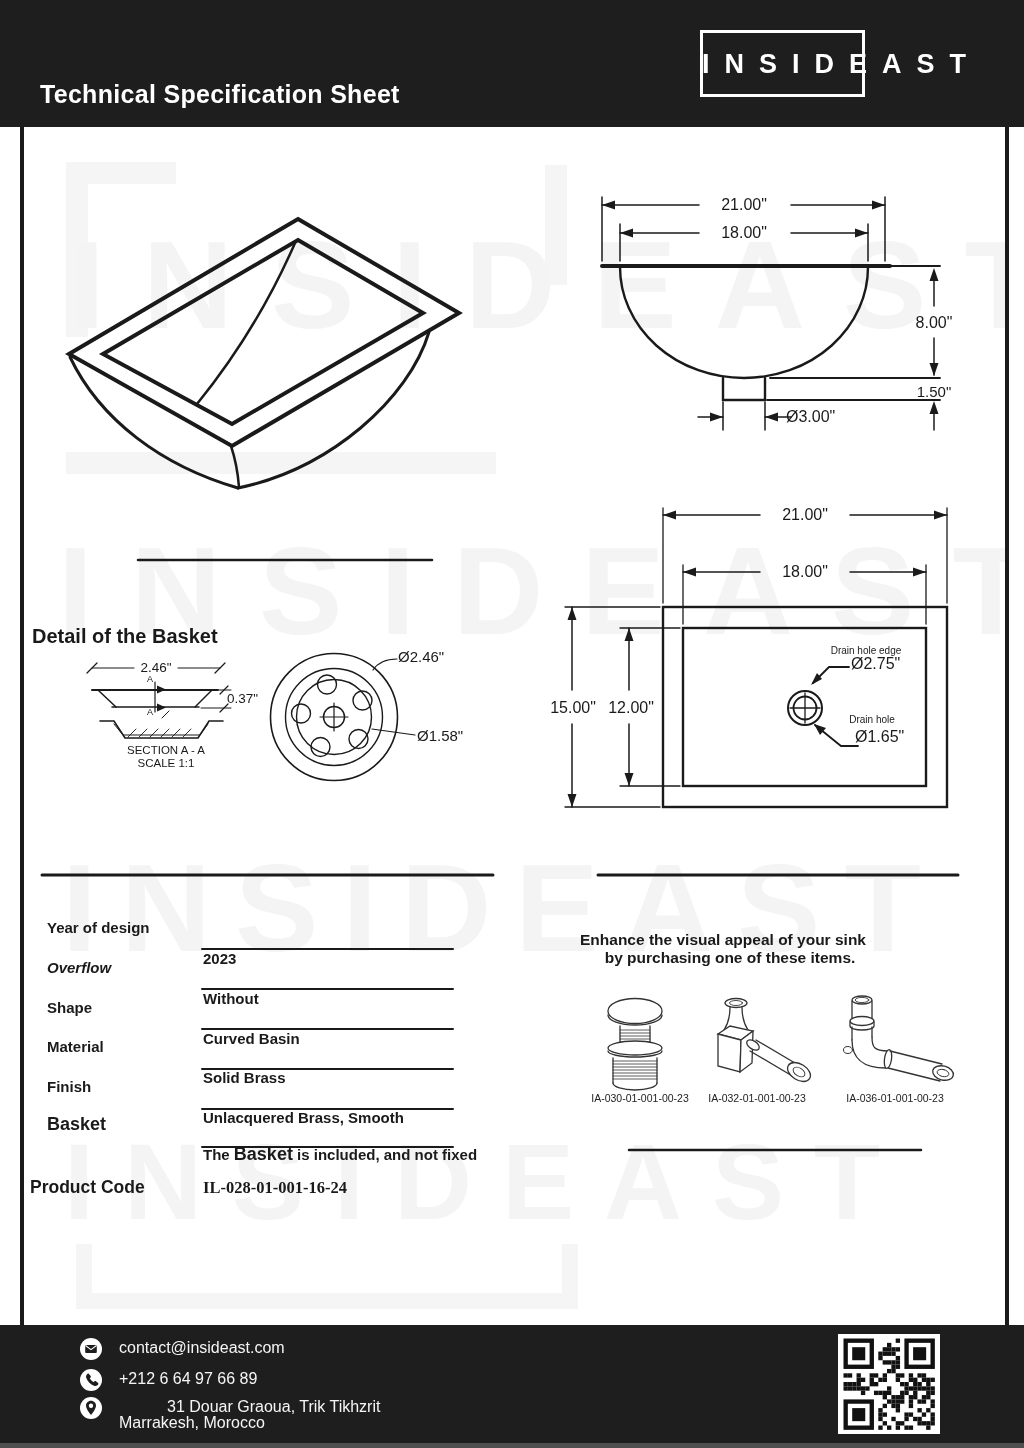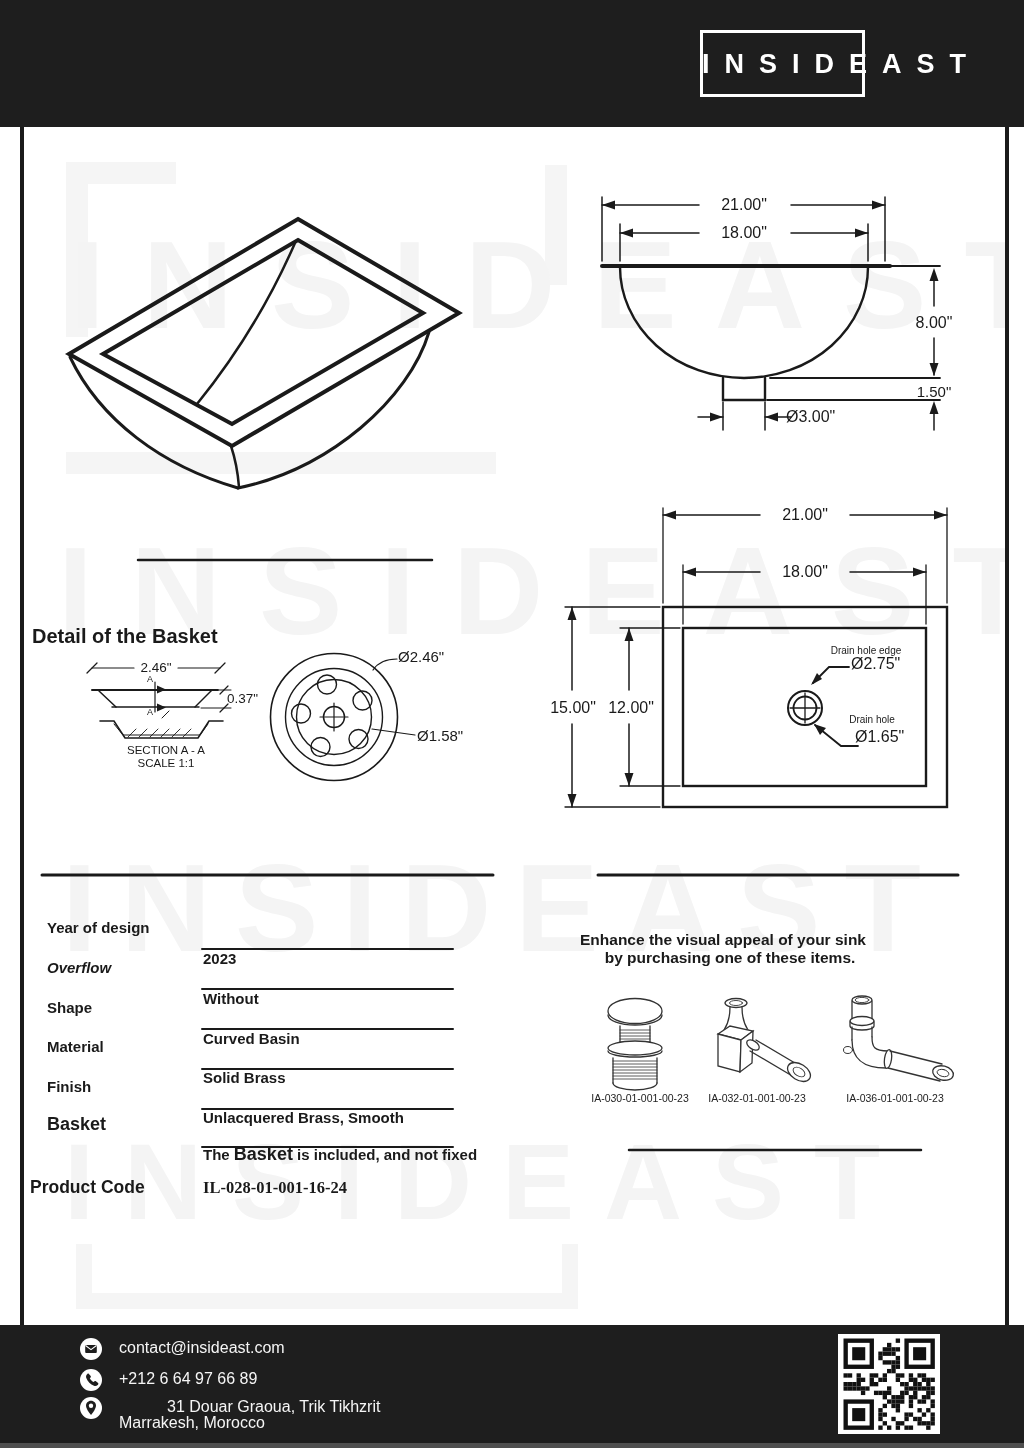--- a/index.html
+++ b/index.html
@@ -63,20 +63,21 @@
     <div class="wm-frame wm-f2"></div>
     <div class="wm-frame wm-f3"></div>
     <div class="wm-row wm-r1">INSIDEAST</div>
     <div class="wm-row wm-r2">INSIDEAST</div>
     <div class="wm-row wm-r3">INSIDEAST</div>
     <div class="wm-row wm-r4">INSIDEAST</div>
     <div class="wm-frame wm-f4"></div>
   </div>
 
   <div class="header">
+    <div class="header-title">Technical Specification Sheet</div>
     <div class="logo-frame"></div>
     <div class="logo-text">INSIDEAST</div>
   </div>
 
   <div class="border-left"></div>
   <div class="border-right"></div>
 
   <svg class="linework" width="1024" height="1448" viewBox="0 0 1024 1448" fill="none" stroke="#1a1a1a" stroke-linecap="round">
 
     <g>

